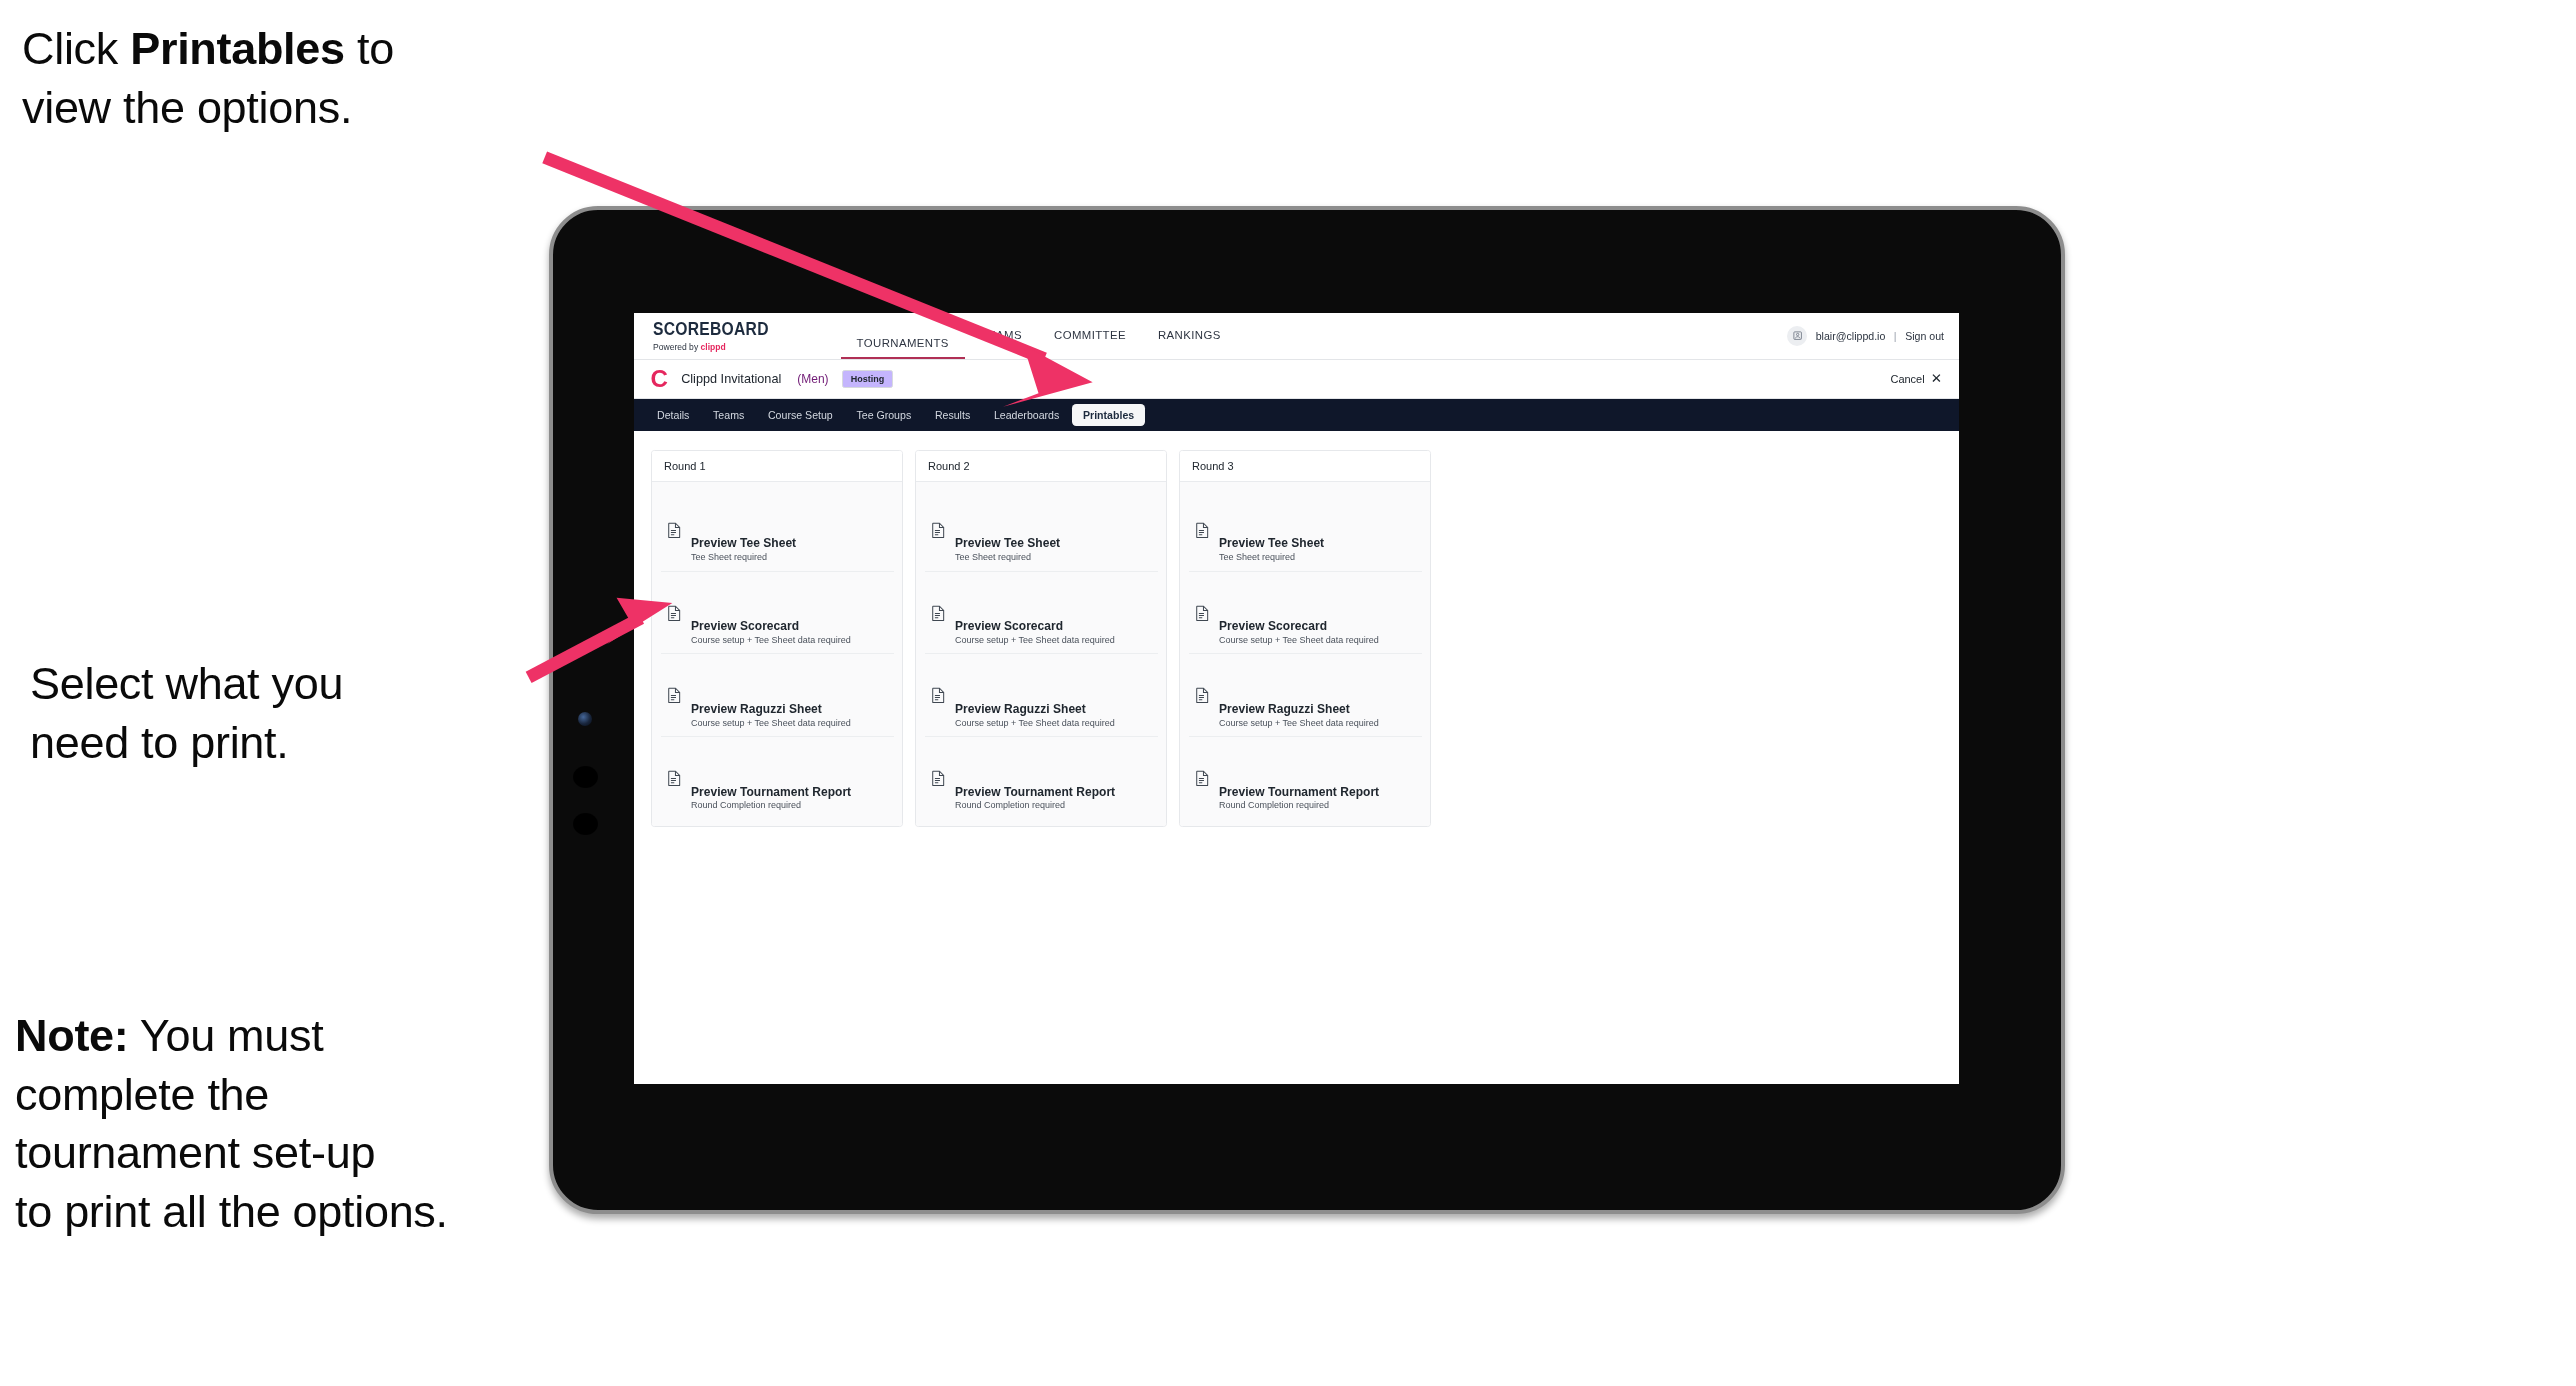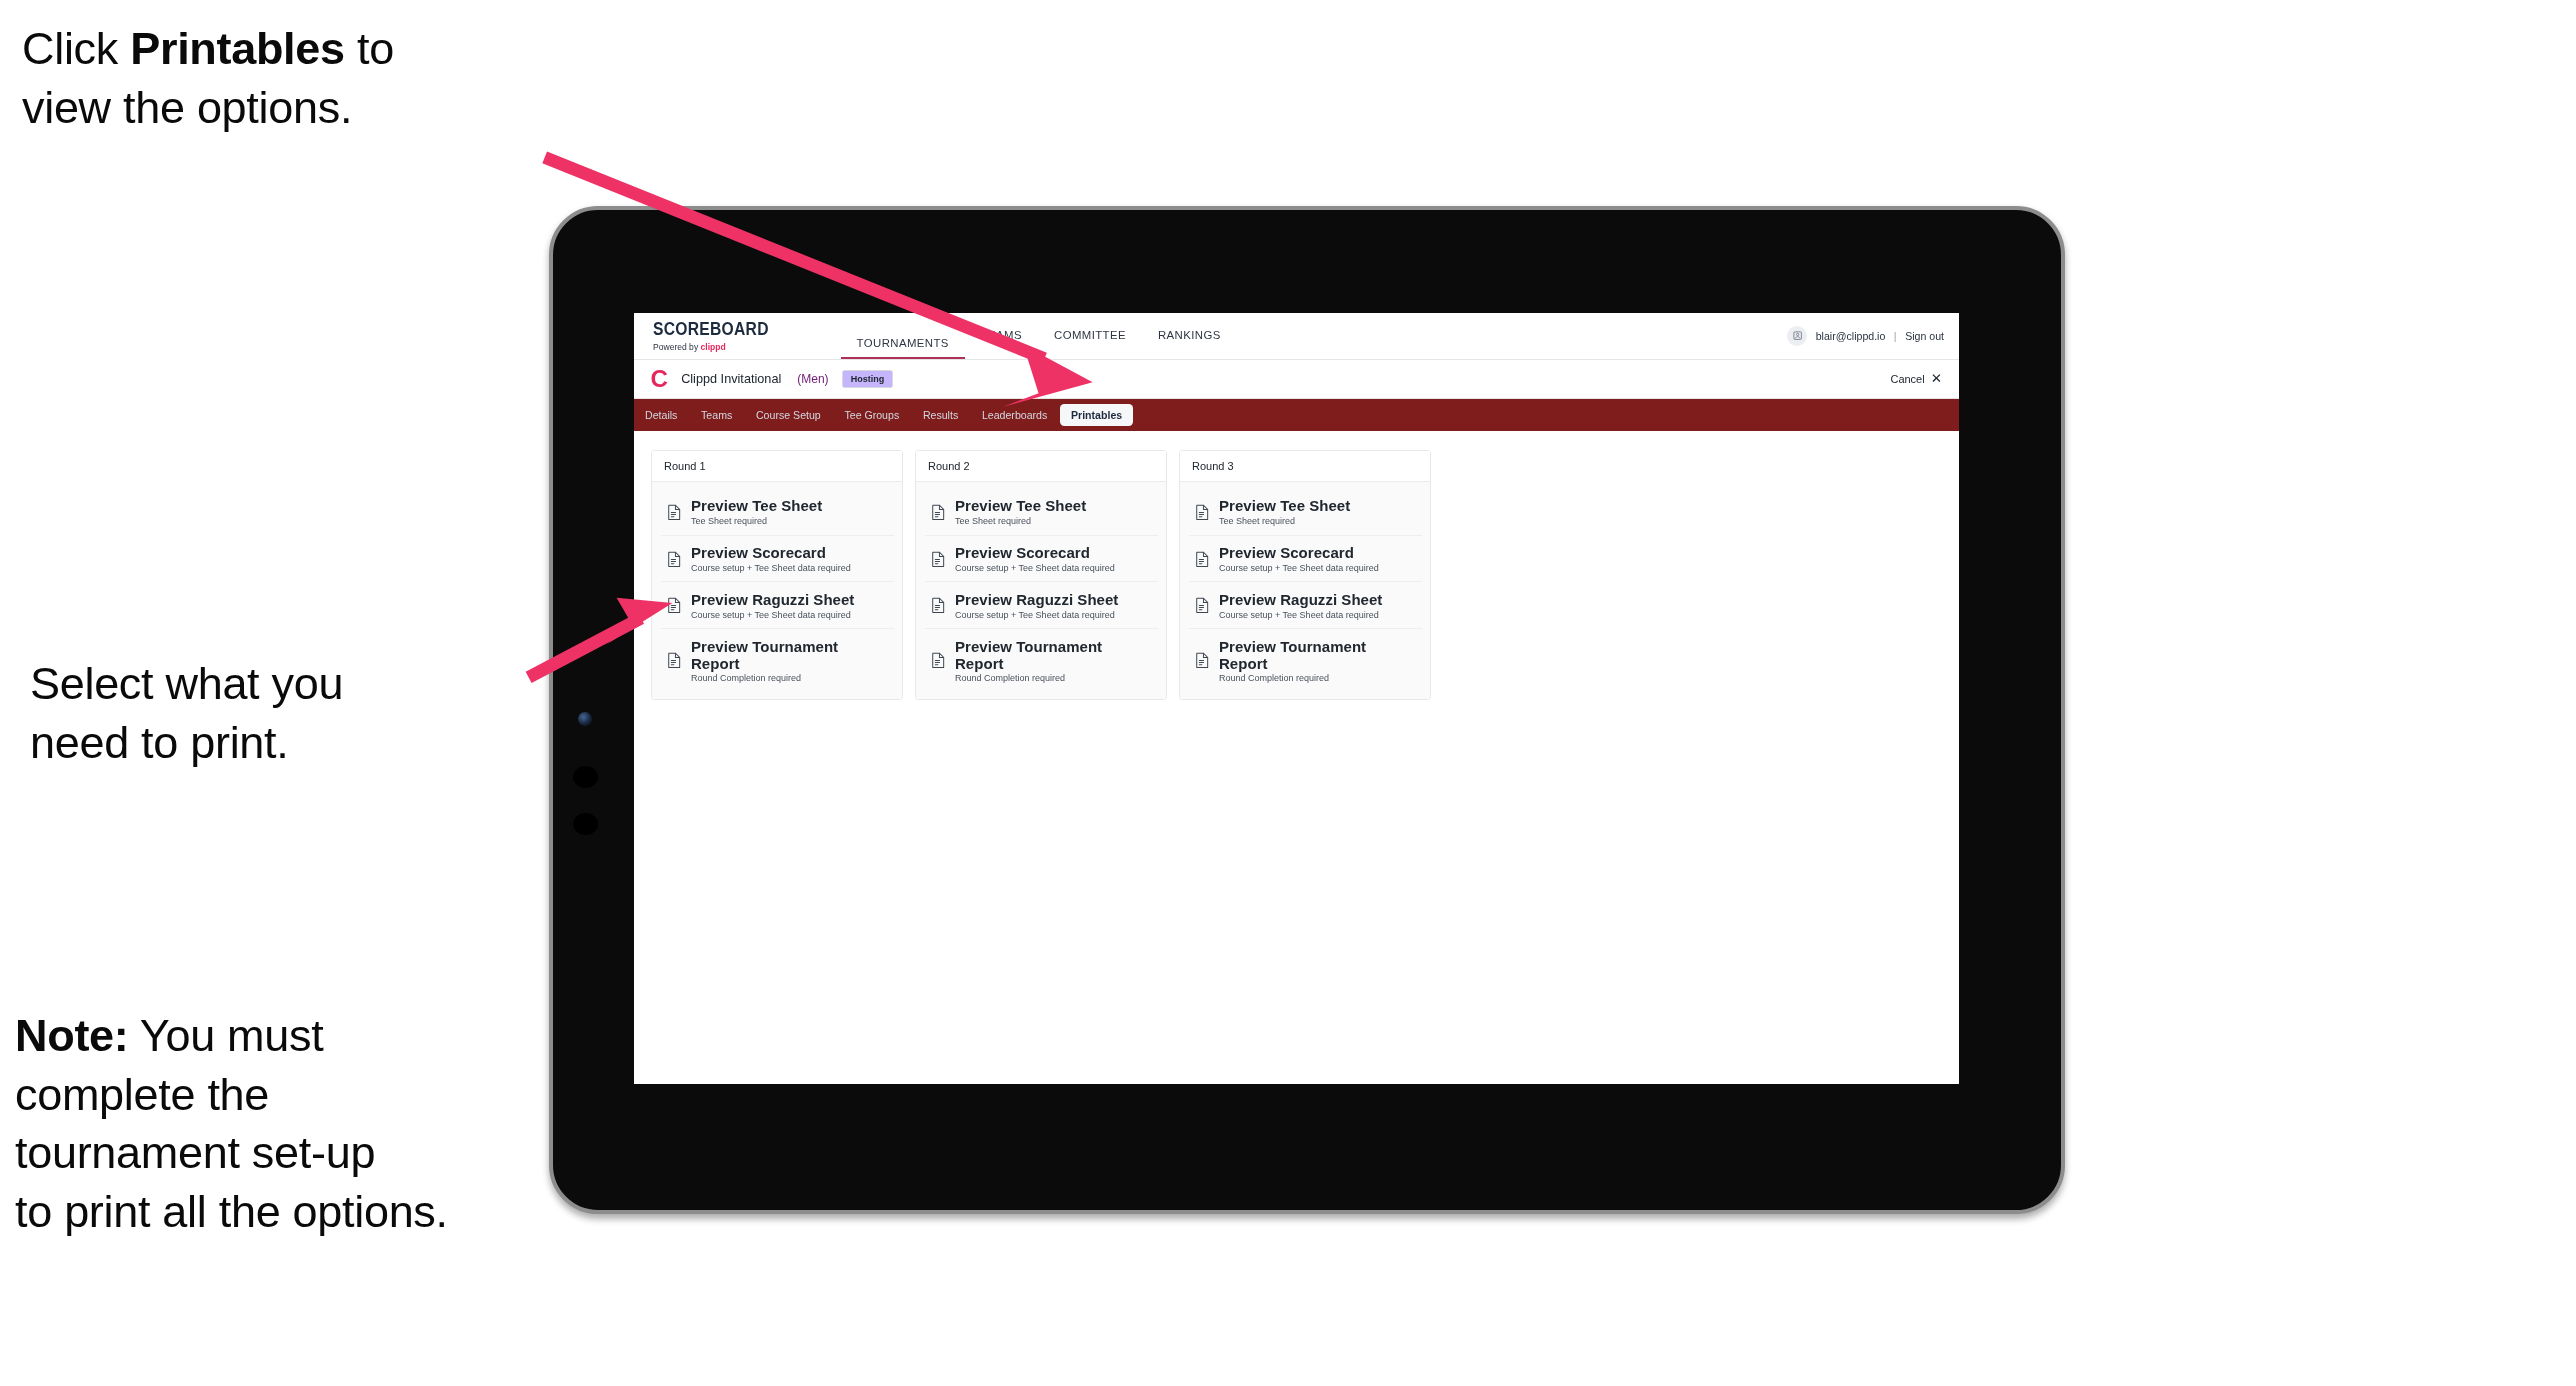--- a/index.html
+++ b/index.html
@@ -115,22 +115,22 @@
     border:0.8px solid #d7dade; border-radius:2.5px; padding:3.4px 7.6px; background:#c4b5fd;
   }
   #cancel {
     margin-left:auto; display:flex; align-items:center; gap:6px;
     font-size:11px; color:#20272f; cursor:pointer;
   }
   #cancel .x { font-size:13.5px; line-height:1; }
 
   
   #tabbar {
-    height: 32px; background:#7f1d1d;
-    display:flex; align-items:center; gap: 1.7px;
+    height: 32px; background:#0f172a;
+    display:flex; align-items:center; padding-left: 12px; gap: 1.7px;
   }
   .tab {
     font-size: 10.6px; color:#d3d8e0; padding: 5px 11px; border-radius:4.2px;
     cursor:pointer; white-space:nowrap;
   }
   .tab.active { background:#f6f7f8; color:#1d2b3e; font-weight:600; }
 
   
   #content { padding: 18.6px 17px; display:flex; gap: 12px; align-items:flex-start; background:#fff; }
   .round-card {
@@ -144,21 +144,21 @@
   }
   .round-body { background:#fafafb; padding: 6.8px 8.5px; }
   .doc-row {
     display:flex; align-items:center; gap: 9.3px;
     padding: 8.5px 6.8px; cursor:pointer;
     border-bottom: 0.8px solid #eceef0;
   }
   .doc-row:last-child { border-bottom: none; }
   .doc-icon { flex: 0 0 auto; width: 14.4px; height: 16px; color:#3f4751; }
   .doc-text { display:flex; flex-direction:column; gap: 1.7px; }
-  .doc-title { font-size: 15px; font-weight: 700; color:#20272f; letter-spacing:0.04px; }
+  .doc-title { font-size: 12px; font-weight: 700; color:#20272f; letter-spacing:0.04px;margin-top:39px; }
   .doc-sub { font-size: 9px; color:#4a515b; }
 </style>
 </head>
 <body>
 
 <div id="stage">
 
   <div class="anno" id="anno-click"><span>Click </span><b>Printables</b><span> to
 view the options.</span></div>
 

